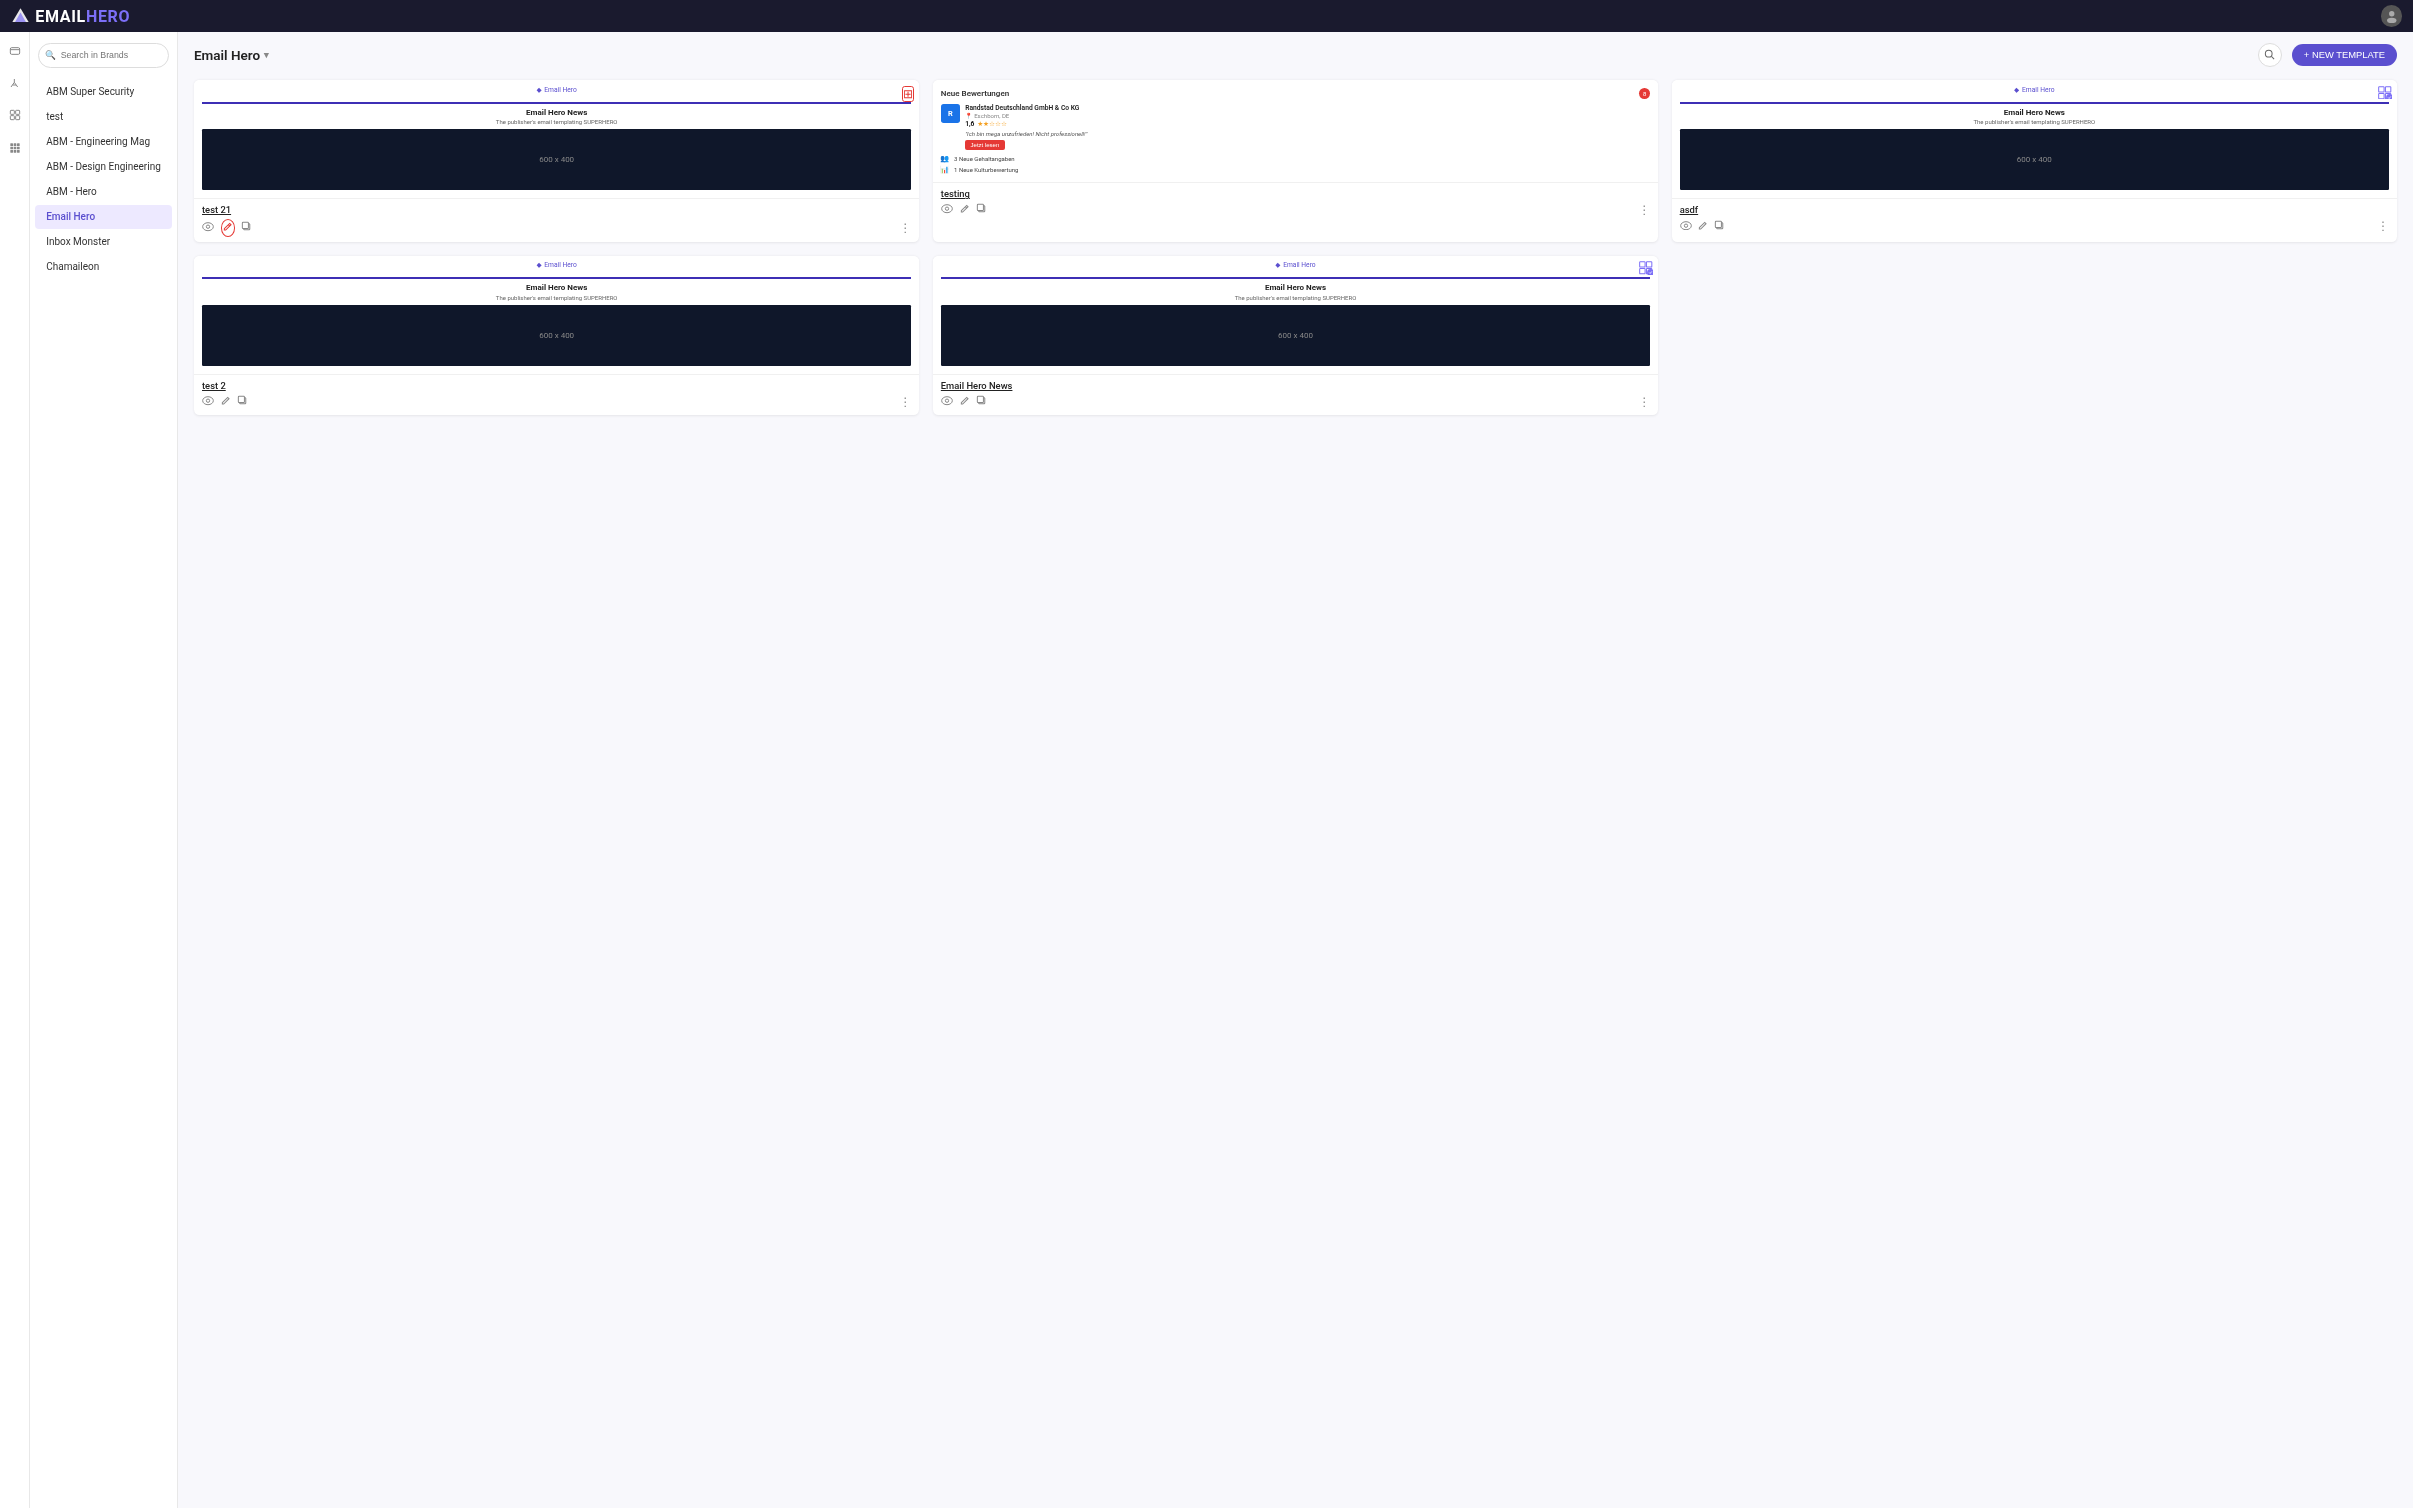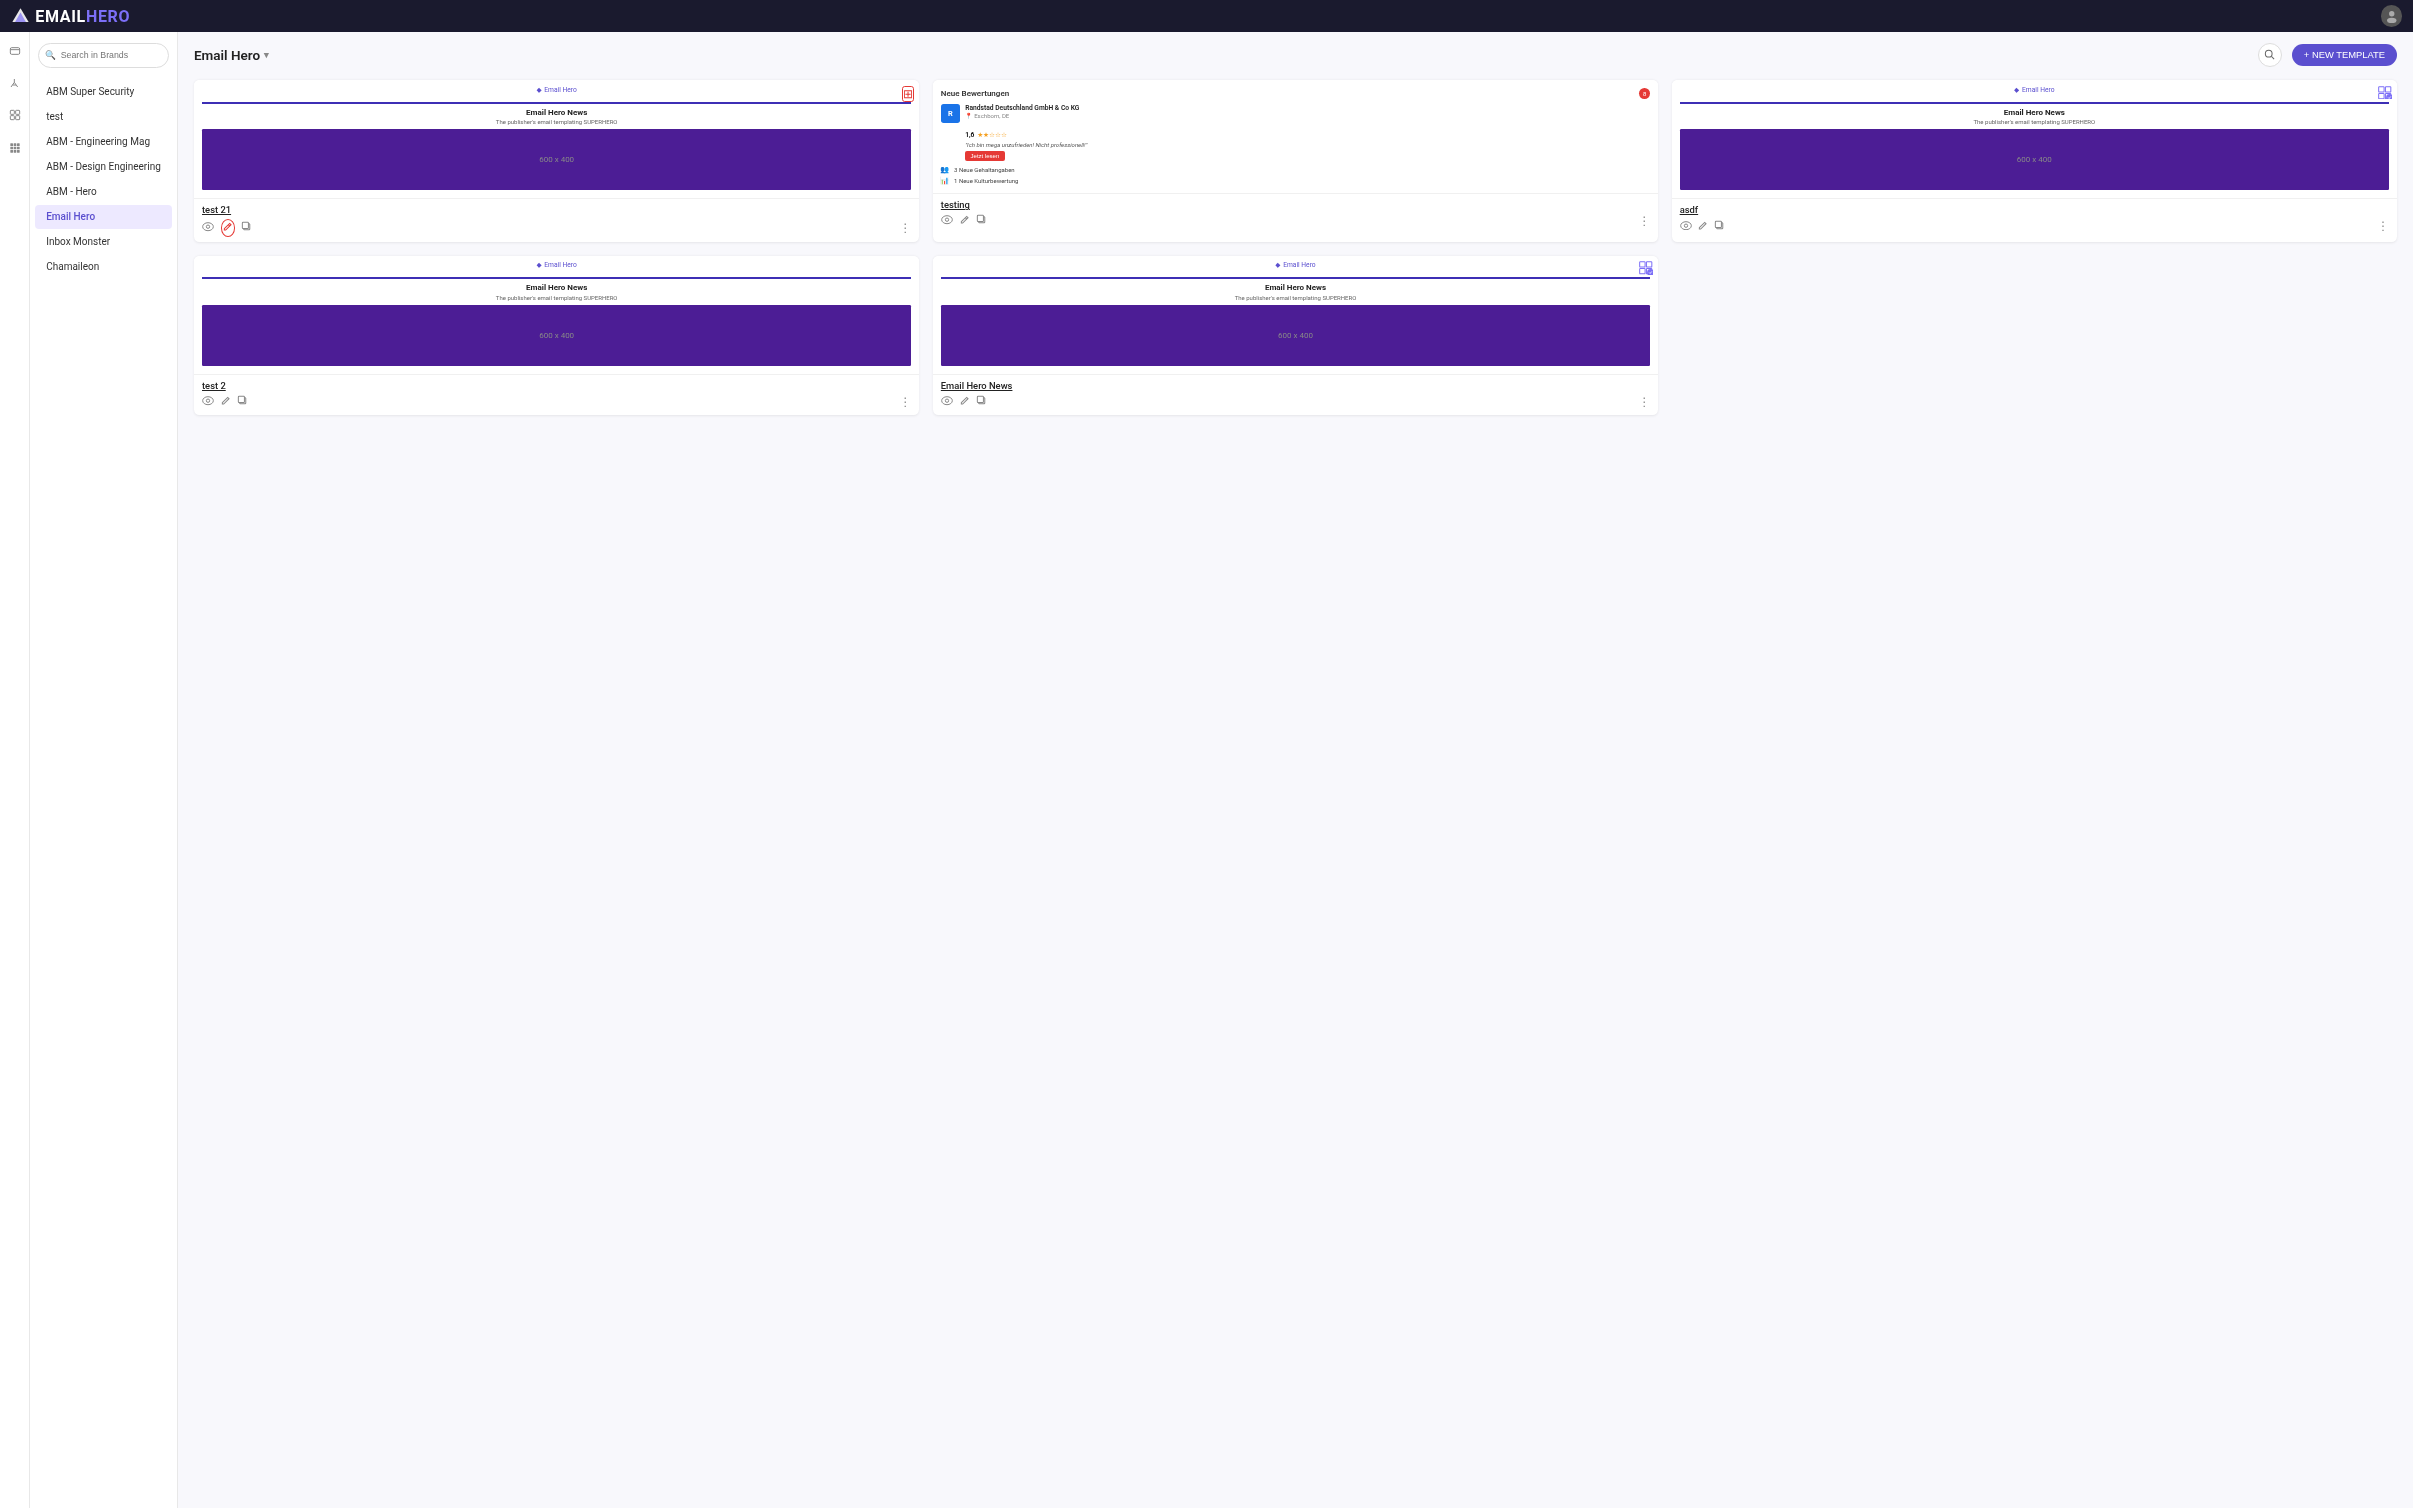--- a/index.html
+++ b/index.html
@@ -243,21 +243,21 @@
       font-size: 8px;
       font-weight: 700;
       color: #222;
     }
     .thumbnail-subtitle {
       font-size: 6px;
       color: #666;
       margin-top: 1.3px;
     }
     .thumbnail-image {
-      background: #4c1d95;
+      background: #0f172a;
       height: 61px;
       margin-top: 4px;
       border-radius: 1.3px;
       display: flex;
       align-items: center;
       justify-content: center;
       color: #888;
       font-size: 8px;
     }
 
@@ -303,21 +303,21 @@
       align-items: center;
       justify-content: center;
       color: #fff;
       font-size: 7.4px;
       font-weight: 700;
       flex-shrink: 0;
     }
     .company-info { flex: 1; }
     .company-name { font-size: 6.7px; font-weight: 600; color: #222; }
     .company-location { font-size: 6px; color: #888; }
-    .rating-row { display: flex; align-items: center; gap: 2.7px; margin-top: 12px; }
+    .rating-row { display: flex; align-items: center; gap: 2.7px; margin-top: 1px; }
     .rating-number { font-size: 6.7px; font-weight: 600; }
     .stars { color: #f4a124; font-size: 6.7px; }
     .review-quote { font-size: 6px; color: #555; font-style: italic; margin-top: 1.3px; }
     .jetzt-btn {
       background: #e53935;
       color: #fff;
       border: none;
       border-radius: 2px;
       padding: 2px 5.4px;
       font-size: 6px;

